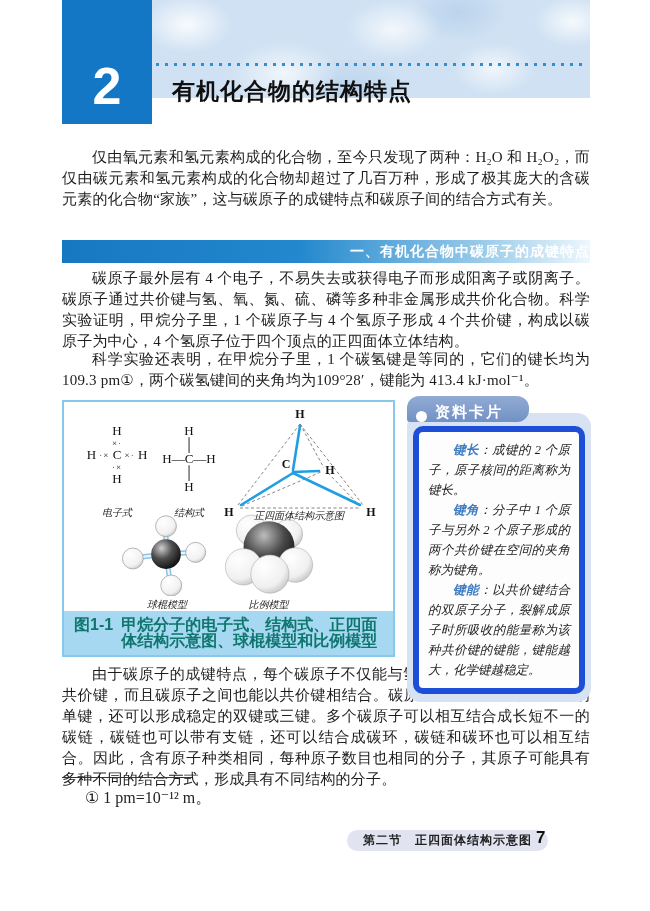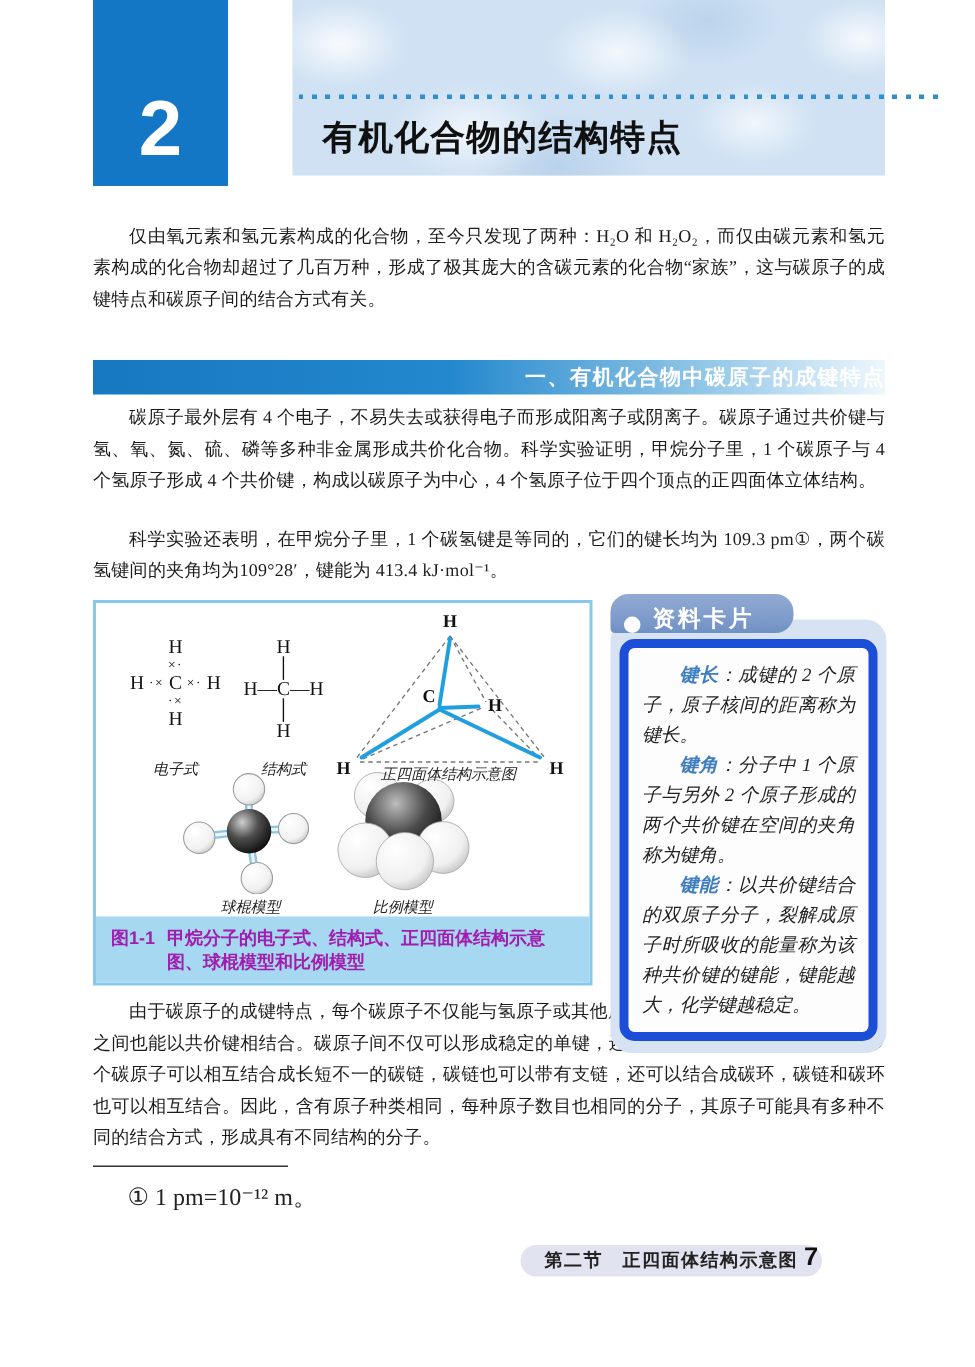--- a/index.html
+++ b/index.html
@@ -3,36 +3,36 @@
 <meta charset="utf-8">
 <style>
   html,body{margin:0;padding:0;background:#ffffff;}
   .page{position:relative;width:650px;height:911px;background:#ffffff;overflow:hidden;
         font-family:"Liberation Serif","DejaVu Serif",serif;color:#1c1c1c;}
 
   
   .banner{position:absolute;left:62px;top:0;width:528px;height:124px;display:flex;}
   .chapter-box{width:90px;height:124px;background:#1377c5;display:flex;align-items:flex-end;justify-content:center;}
   .chapter-box span{font-family:"Liberation Sans","DejaVu Sans",sans-serif;font-weight:bold;font-size:52px;color:#fff;line-height:1;padding-bottom:12px;}
-  .banner-photo{position:relative;flex:1;height:117px;background-color:#cfe1f3;
+  .banner-photo{position:relative;flex:1;height:98px;background-color:#cfe1f3;
     background-image:
       radial-gradient(ellipse 70px 45px at 8% 25%, rgba(255,255,255,.85), rgba(255,255,255,0) 65%),
       radial-gradient(ellipse 90px 55px at 30% 75%, rgba(255,255,255,.7), rgba(255,255,255,0) 60%),
       radial-gradient(ellipse 80px 50px at 55% 30%, rgba(255,255,255,.75), rgba(255,255,255,0) 60%),
       radial-gradient(ellipse 70px 45px at 78% 70%, rgba(255,255,255,.7), rgba(255,255,255,0) 60%),
       radial-gradient(ellipse 60px 40px at 96% 22%, rgba(255,255,255,.8), rgba(255,255,255,0) 65%),
       radial-gradient(ellipse 100px 60px at 45% 95%, rgba(183,209,235,.9), rgba(183,209,235,0) 60%),
-      radial-gradient(ellipse 80px 50px at 70% 12%, rgba(183,209,235,.85), rgba(183,209,235,0) 60%); margin-left: 43px;}
+      radial-gradient(ellipse 80px 50px at 70% 12%, rgba(183,209,235,.85), rgba(183,209,235,0) 60%);}
   .dotted-line{position:absolute;left:4px;top:63px;width:430px;height:3px;
       background-image:repeating-linear-gradient(to right,#2f8fd2 0 3px,transparent 3px 9px);}
   .chapter-title{position:absolute;left:20px;top:76px;margin:0;font-family:"Liberation Sans","DejaVu Sans",sans-serif;
       font-size:23px;font-weight:bold;color:#101010;letter-spacing:1px;}
 
   
-  .body-text{position:absolute;left:62px;width:528px;margin:0;font-size:12px;line-height:21px;
+  .body-text{position:absolute;left:62px;width:528px;margin:0;font-size:15px;line-height:21px;
       text-align:justify;text-indent:2em;letter-spacing:0.2px;}
   .intro{top:147px;}
   .para-a{top:268px;}
   .para-b{top:349px;}
   .para-c{top:664px;}
 
   
   .section-bar{position:absolute;left:62px;top:240px;width:528px;height:23px;
       background:linear-gradient(90deg,#1778c2 0%,#2388cd 45%,#9cccea 80%,#eef7fd 100%);text-align:right;}
   .section-bar span{display:block;font-family:"Liberation Sans","DejaVu Sans",sans-serif;
@@ -50,21 +50,21 @@
   .lbl-electron{left:12px;top:104px;width:82px;}
   .lbl-structural{left:96px;top:104px;width:58px;}
   .lbl-tetra{left:150px;top:107px;width:170px;}
   .lbl-ballstick{left:58px;top:196px;width:90px;}
   .lbl-spacefill{left:152px;top:196px;width:105px;}
   .tetra-svg{position:absolute;left:156px;top:4px;}
   .ballstick-svg{position:absolute;left:58px;top:112px;}
   .spacefill-svg{position:absolute;left:155px;top:112px;}
   .fig-caption{position:absolute;left:0;bottom:0;width:100%;height:44px;background:#a6d8f2;box-sizing:border-box;
       display:flex;padding:6px 10px;font-family:"Liberation Sans","DejaVu Sans",sans-serif;
-      font-size:12px;font-weight:bold;color:#a21caf;line-height:16px;text-align:left;}
+      font-size:16px;font-weight:bold;color:#0f766e;line-height:16px;text-align:left;}
   .cap-label{flex:none;margin-right:8px;white-space:nowrap;}
 
   
   .card{position:absolute;left:407px;top:396px;width:184px;}
   .card-tab{position:relative;z-index:2;display:flex;align-items:flex-end;width:122px;height:26px;
       background:linear-gradient(180deg,#93abd4 0%,#7191c4 100%);border-radius:12px 12px 12px 3px;padding-left:9px;box-sizing:border-box;}
   .card-tab .dot{width:11px;height:11px;border-radius:50%;background:#ffffff;margin-right:8px;flex:none;}
   .card-tab span.ttl{font-family:"Liberation Sans","DejaVu Sans",sans-serif;font-size:15px;font-weight:bold;color:#ffffff;letter-spacing:2px;}
   .card-body{position:relative;z-index:1;margin-top:-9px;background:#d7e2f2;border-radius:14px;padding:13px 6px 8px 6px;}
   .card-inner{background:#fdfdfe;border:6px solid #1d4ed8;border-radius:10px;padding:8px 9px;min-height:212px;box-sizing:border-box;}

